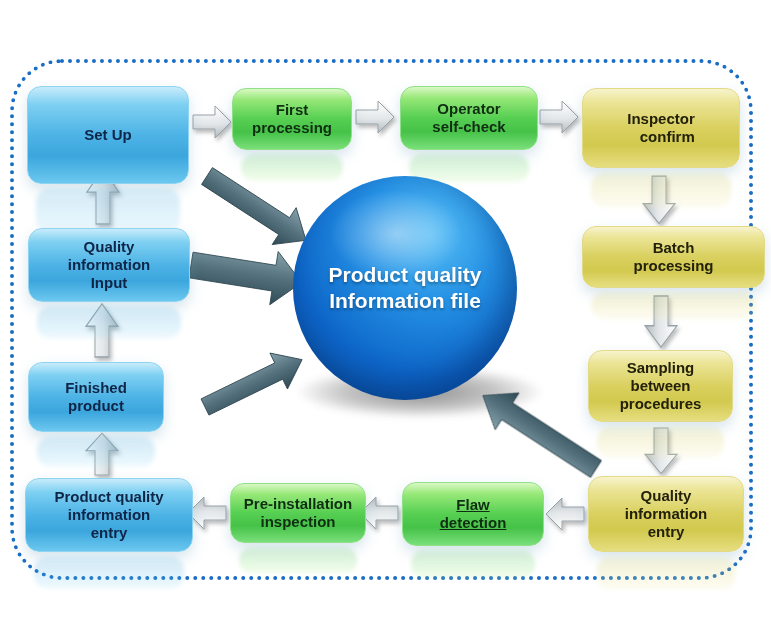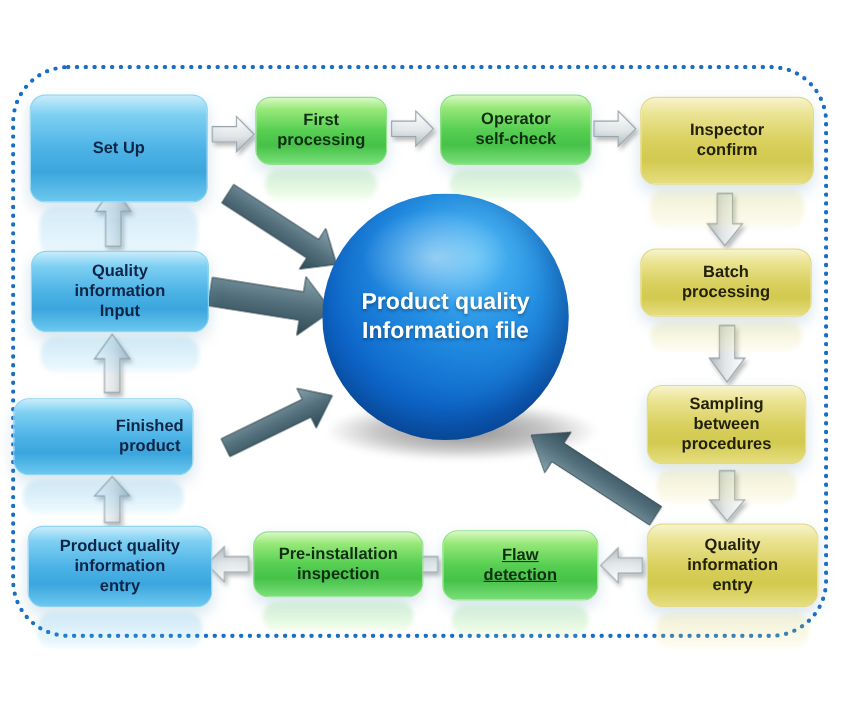--- a/index.html
+++ b/index.html
@@ -113,55 +113,55 @@
     <span class="node-label">Set Up</span>
   </div>
   <div class="node green" style="left:232px;top:88px;width:120px;height:62px;">
     <span class="node-label">First
 processing</span>
   </div>
   <div class="node green" style="left:400px;top:86px;width:138px;height:64px;">
     <span class="node-label">Operator
 self-check</span>
   </div>
-  <div class="node yellow" style="left:582px;top:88px;width:158px;height:80px;">
+  <div class="node yellow" style="left:582px;top:88px;width:158px;height:80px;text-align:right;">
     <span class="node-label">Inspector
 confirm</span>
   </div>
 
-  <div class="node yellow" style="left:582px;top:226px;width:156px;height:62px;">
+  <div class="node yellow" style="left:582px;top:226px;width:183px;height:62px;">
     <span class="node-label">Batch
 processing</span>
   </div>
   <div class="node yellow" style="left:588px;top:350px;width:145px;height:72px;">
     <span class="node-label">Sampling
 between
 procedures</span>
   </div>
   <div class="node yellow" style="left:588px;top:476px;width:156px;height:76px;">
     <span class="node-label">Quality
 information
 entry</span>
   </div>
 
   <div class="node green" style="left:402px;top:482px;width:142px;height:64px;text-decoration:underline;">
     <span class="node-label">Flaw
 detection</span>
   </div>
-  <div class="node green" style="left:230px;top:483px;width:155px;height:60px;">
+  <div class="node green" style="left:230px;top:483px;width:136px;height:60px;">
     <span class="node-label">Pre-installation
 inspection</span>
   </div>
   <div class="node blue" style="left:25px;top:478px;width:168px;height:74px;">
     <span class="node-label">Product quality
 information
 entry</span>
   </div>
 
-  <div class="node blue" style="left:12px;top:362px;width:164px;height:70px;justify-content:flex-end;">
+  <div class="node blue" style="left:28px;top:362px;width:136px;height:70px;">
     <span class="node-label">Finished
 product</span>
   </div>
   <div class="node blue" style="left:28px;top:228px;width:162px;height:74px;">
     <span class="node-label">Quality
 information
 Input</span>
   </div>
 
   <div class="sphere">

